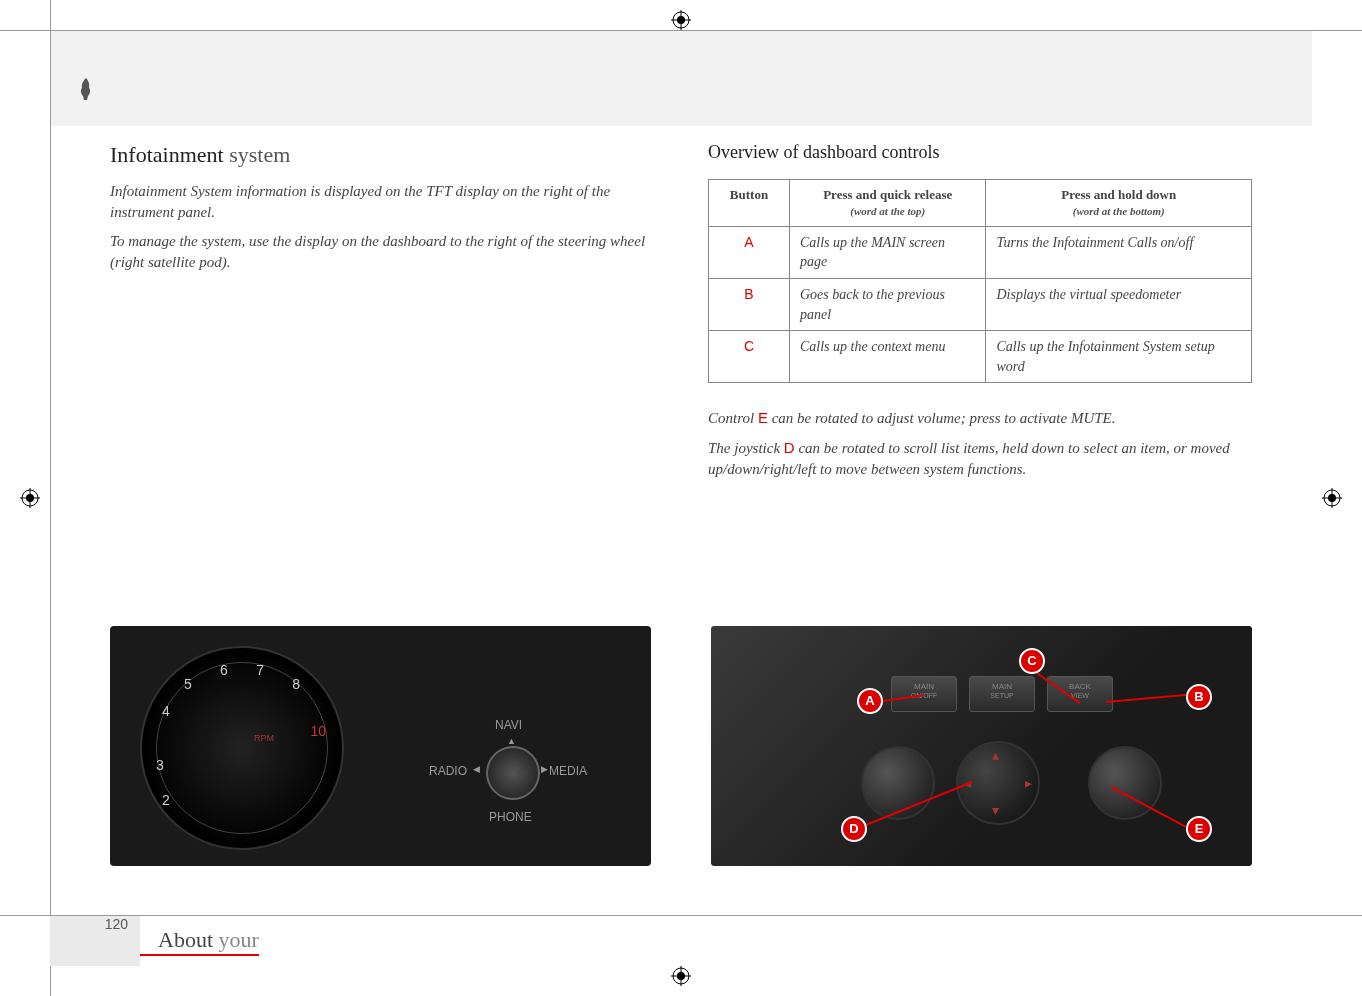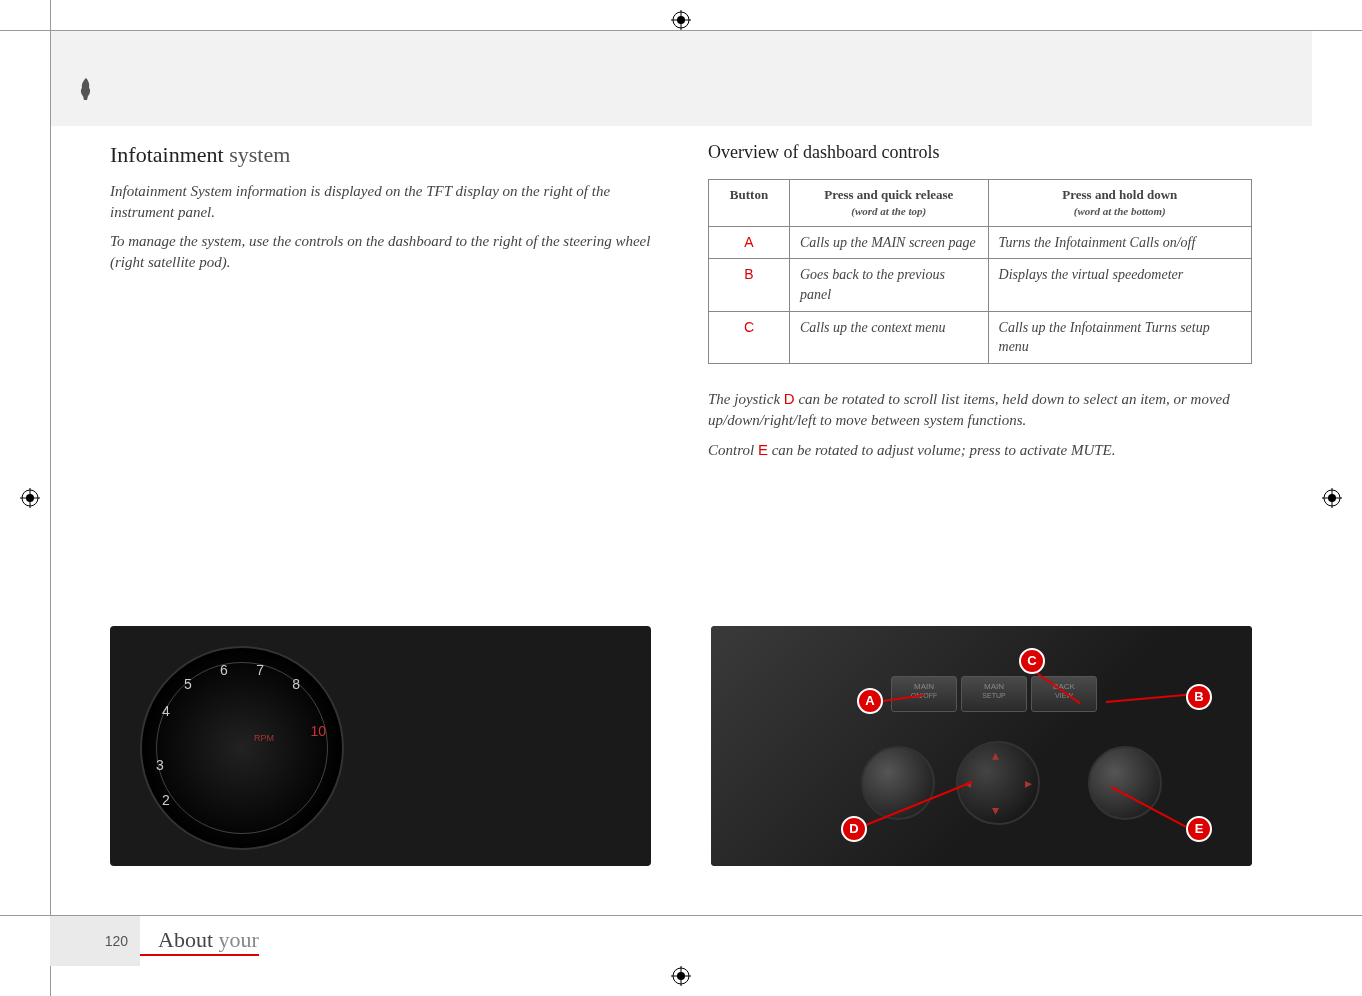--- a/index.html
+++ b/index.html
@@ -211,21 +211,21 @@
   .dash {
     position: absolute;
     inset: 0;
     background: linear-gradient(135deg, #3a3a3a 0%, #1a1a1a 60%);
   }
   .btn-group {
     position: absolute;
     left: 180px;
     top: 50px;
     display: flex;
-    gap: 4px;
+    gap: 12px;
   }
   .dash-btn {
     width: 66px;
     height: 36px;
     background: linear-gradient(#4a4a4a, #2a2a2a);
     border: 1px solid #555;
     border-radius: 3px;
     color: #888;
     font-size: 8px;
     font-family: Arial, sans-serif;
@@ -291,21 +291,20 @@
     right: 0;
     height: 50px;
     display: flex;
     align-items: center;
   }
   .footer-gray {
     background: #eaeaea;
     width: 90px;
     height: 50px;
     display: flex;
-    align-items: center;
     justify-content: flex-end;
     padding-right: 12px;
     box-sizing: border-box;
     font-family: Arial, sans-serif;
     font-size: 14px;
     color: #555;
   }
   .footer-title {
     font-size: 22px;
     color: #444;
@@ -365,21 +364,21 @@
     </div>
   </div>
 
   <div class="content">
     <div class="col">
       <h2>
         <span>Infotainment</span>
         <span class="light">system</span>
       </h2>
       <p>Infotainment System information is displayed on the TFT display on the right of the instrument panel.</p>
-      <p>To manage the system, use the controls on the dashboard to the right of the steering wheel (right satellite pod).</p>
+      <p>To manage the system, use the display on the dashboard to the right of the steering wheel (right satellite pod).</p>
     </div>
 
     <div class="col">
       <h3>
         <span>Overview</span>
         <span class="light">of dashboard controls</span>
       </h3>
       <table class="controls">
         <tbody>
             <tr>
@@ -393,46 +392,56 @@
           <td>Turns the Infotainment Calls on/off</td>
         </tr>
         <tr>
           <td class="btn-cell">B</td>
           <td>Goes back to the previous panel</td>
           <td>Displays the virtual speedometer</td>
         </tr>
         <tr>
           <td class="btn-cell">C</td>
           <td>Calls up the context menu</td>
-          <td>Calls up the Infotainment Turns setup menu</td>
+          <td>Calls up the Infotainment System setup word</td>
         </tr>
       </tbody>
         </table>
       <p>
-        <span>The joystick </span><span class="red">D</span><span> can be rotated to scroll list items, held down to select an item, or moved up/down/right/left to move between system functions.</span>
+        <span>Control </span><span class="red">E</span><span> can be rotated to adjust volume; press to activate MUTE.</span>
       </p>
       <p>
-        <span>Control </span><span class="red">E</span><span> can be rotated to adjust volume; press to activate MUTE.</span>
+        <span>The joystick </span><span class="red">D</span><span> can be rotated to scroll list items, held down to select an item, or moved up/down/right/left to move between system functions.</span>
       </p>
     </div>
   </div>
 
   <div class="images-row">
 
     <div class="img-box">
       <div class="gauge">
         <span class="gauge-num" style="left:20px; bottom:40px">2</span>
         <span class="gauge-num" style="left:14px; bottom:75px">3</span>
         <span class="gauge-num" style="left:20px; top:55px">4</span>
         <span class="gauge-num" style="left:42px; top:28px">5</span>
         <span class="gauge-num" style="left:78px; top:14px">6</span>
         <span class="gauge-num" style="right:78px; top:14px">7</span>
         <span class="gauge-num" style="right:42px; top:28px">8</span>
         <span class="gauge-num" style="right:16px; top:75px; color:#c33">10</span>
         <span class="gauge-num" style="left:112px; top:85px; font-size:9px; color:#a33">RPM</span>
+      </div>
+      <div class="nav-pad">
+        <div class="nav-center"></div>
+        <span class="nav-label" style="left:64px; top:12px">NAVI</span>
+        <span class="nav-label" style="left:-2px; top:58px">RADIO</span>
+        <span class="nav-label" style="left:118px; top:58px">MEDIA</span>
+        <span class="nav-label" style="left:58px; top:104px">PHONE</span>
+        <span class="nav-label" style="left:76px; top:30px; font-size:9px">▲</span>
+        <span class="nav-label" style="left:42px; top:58px; font-size:9px">◀</span>
+        <span class="nav-label" style="left:110px; top:58px; font-size:9px">▶</span>
       </div>
     </div>
 
     <div class="img-box">
       <div class="dash"></div>
       <div class="btn-group">
         <div class="dash-btn">
           <span>MAIN</span><br><span style="font-size:7px">ON/OFF</span>
         </div>
         <div class="dash-btn">

